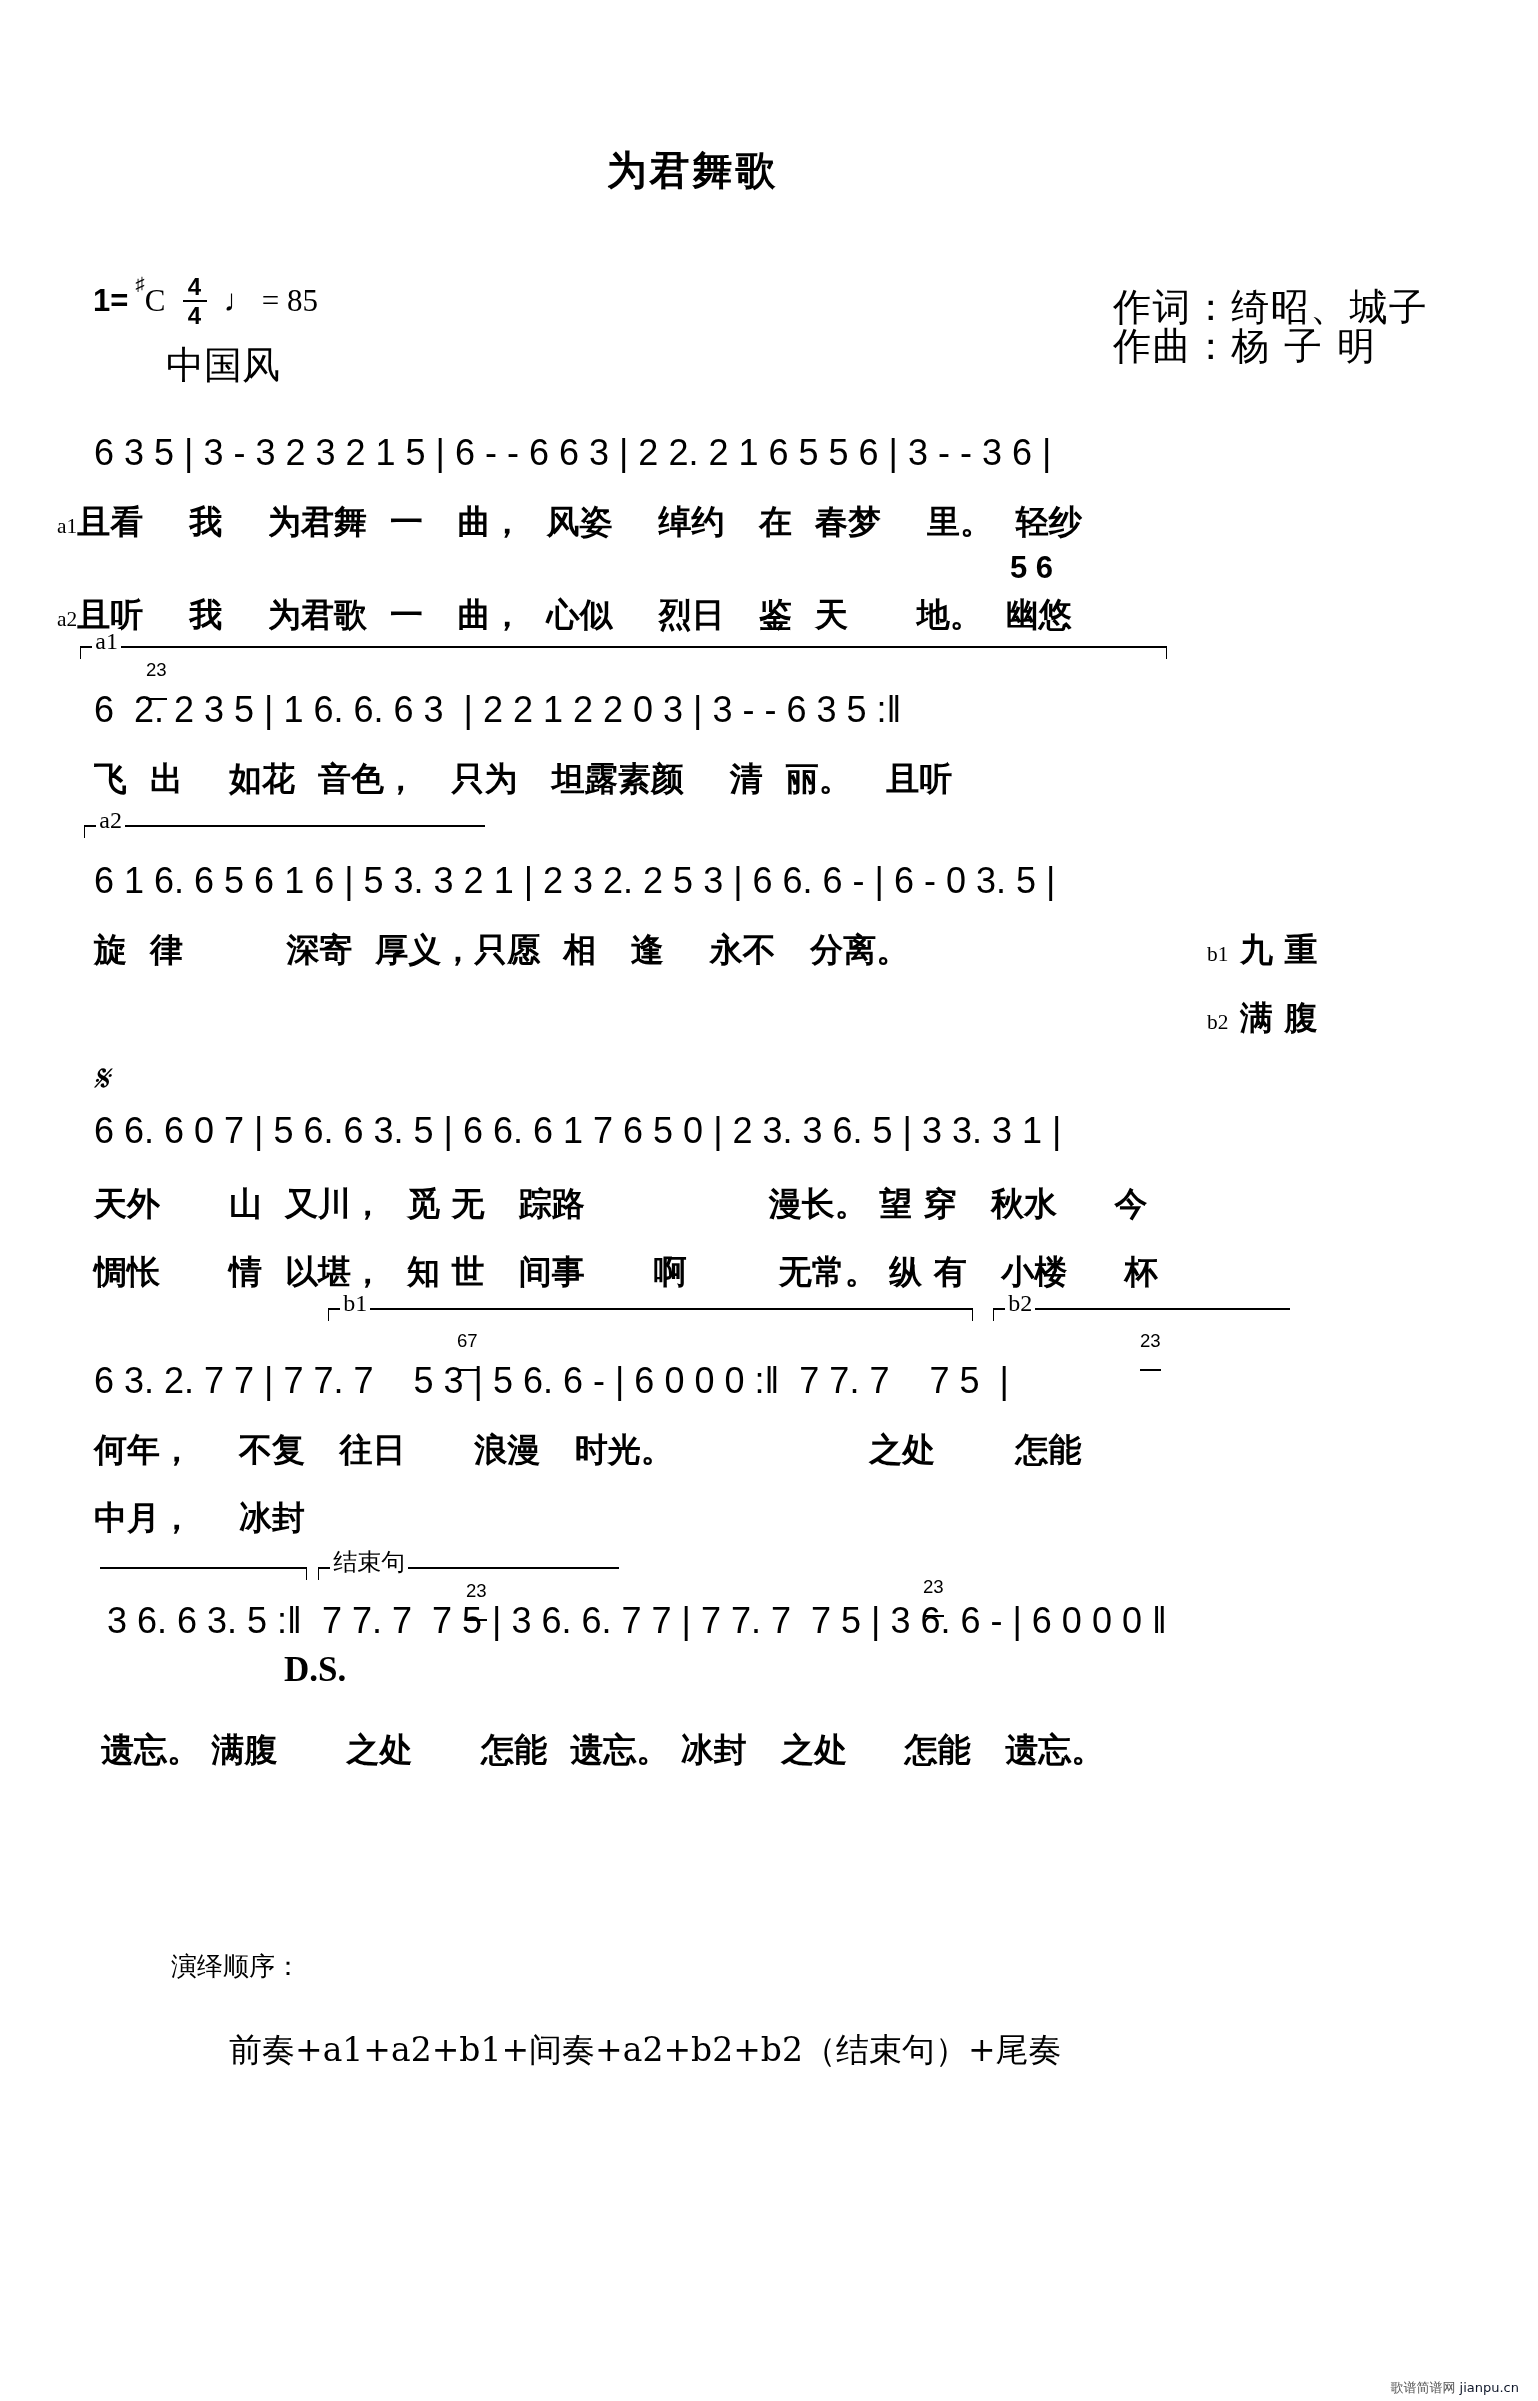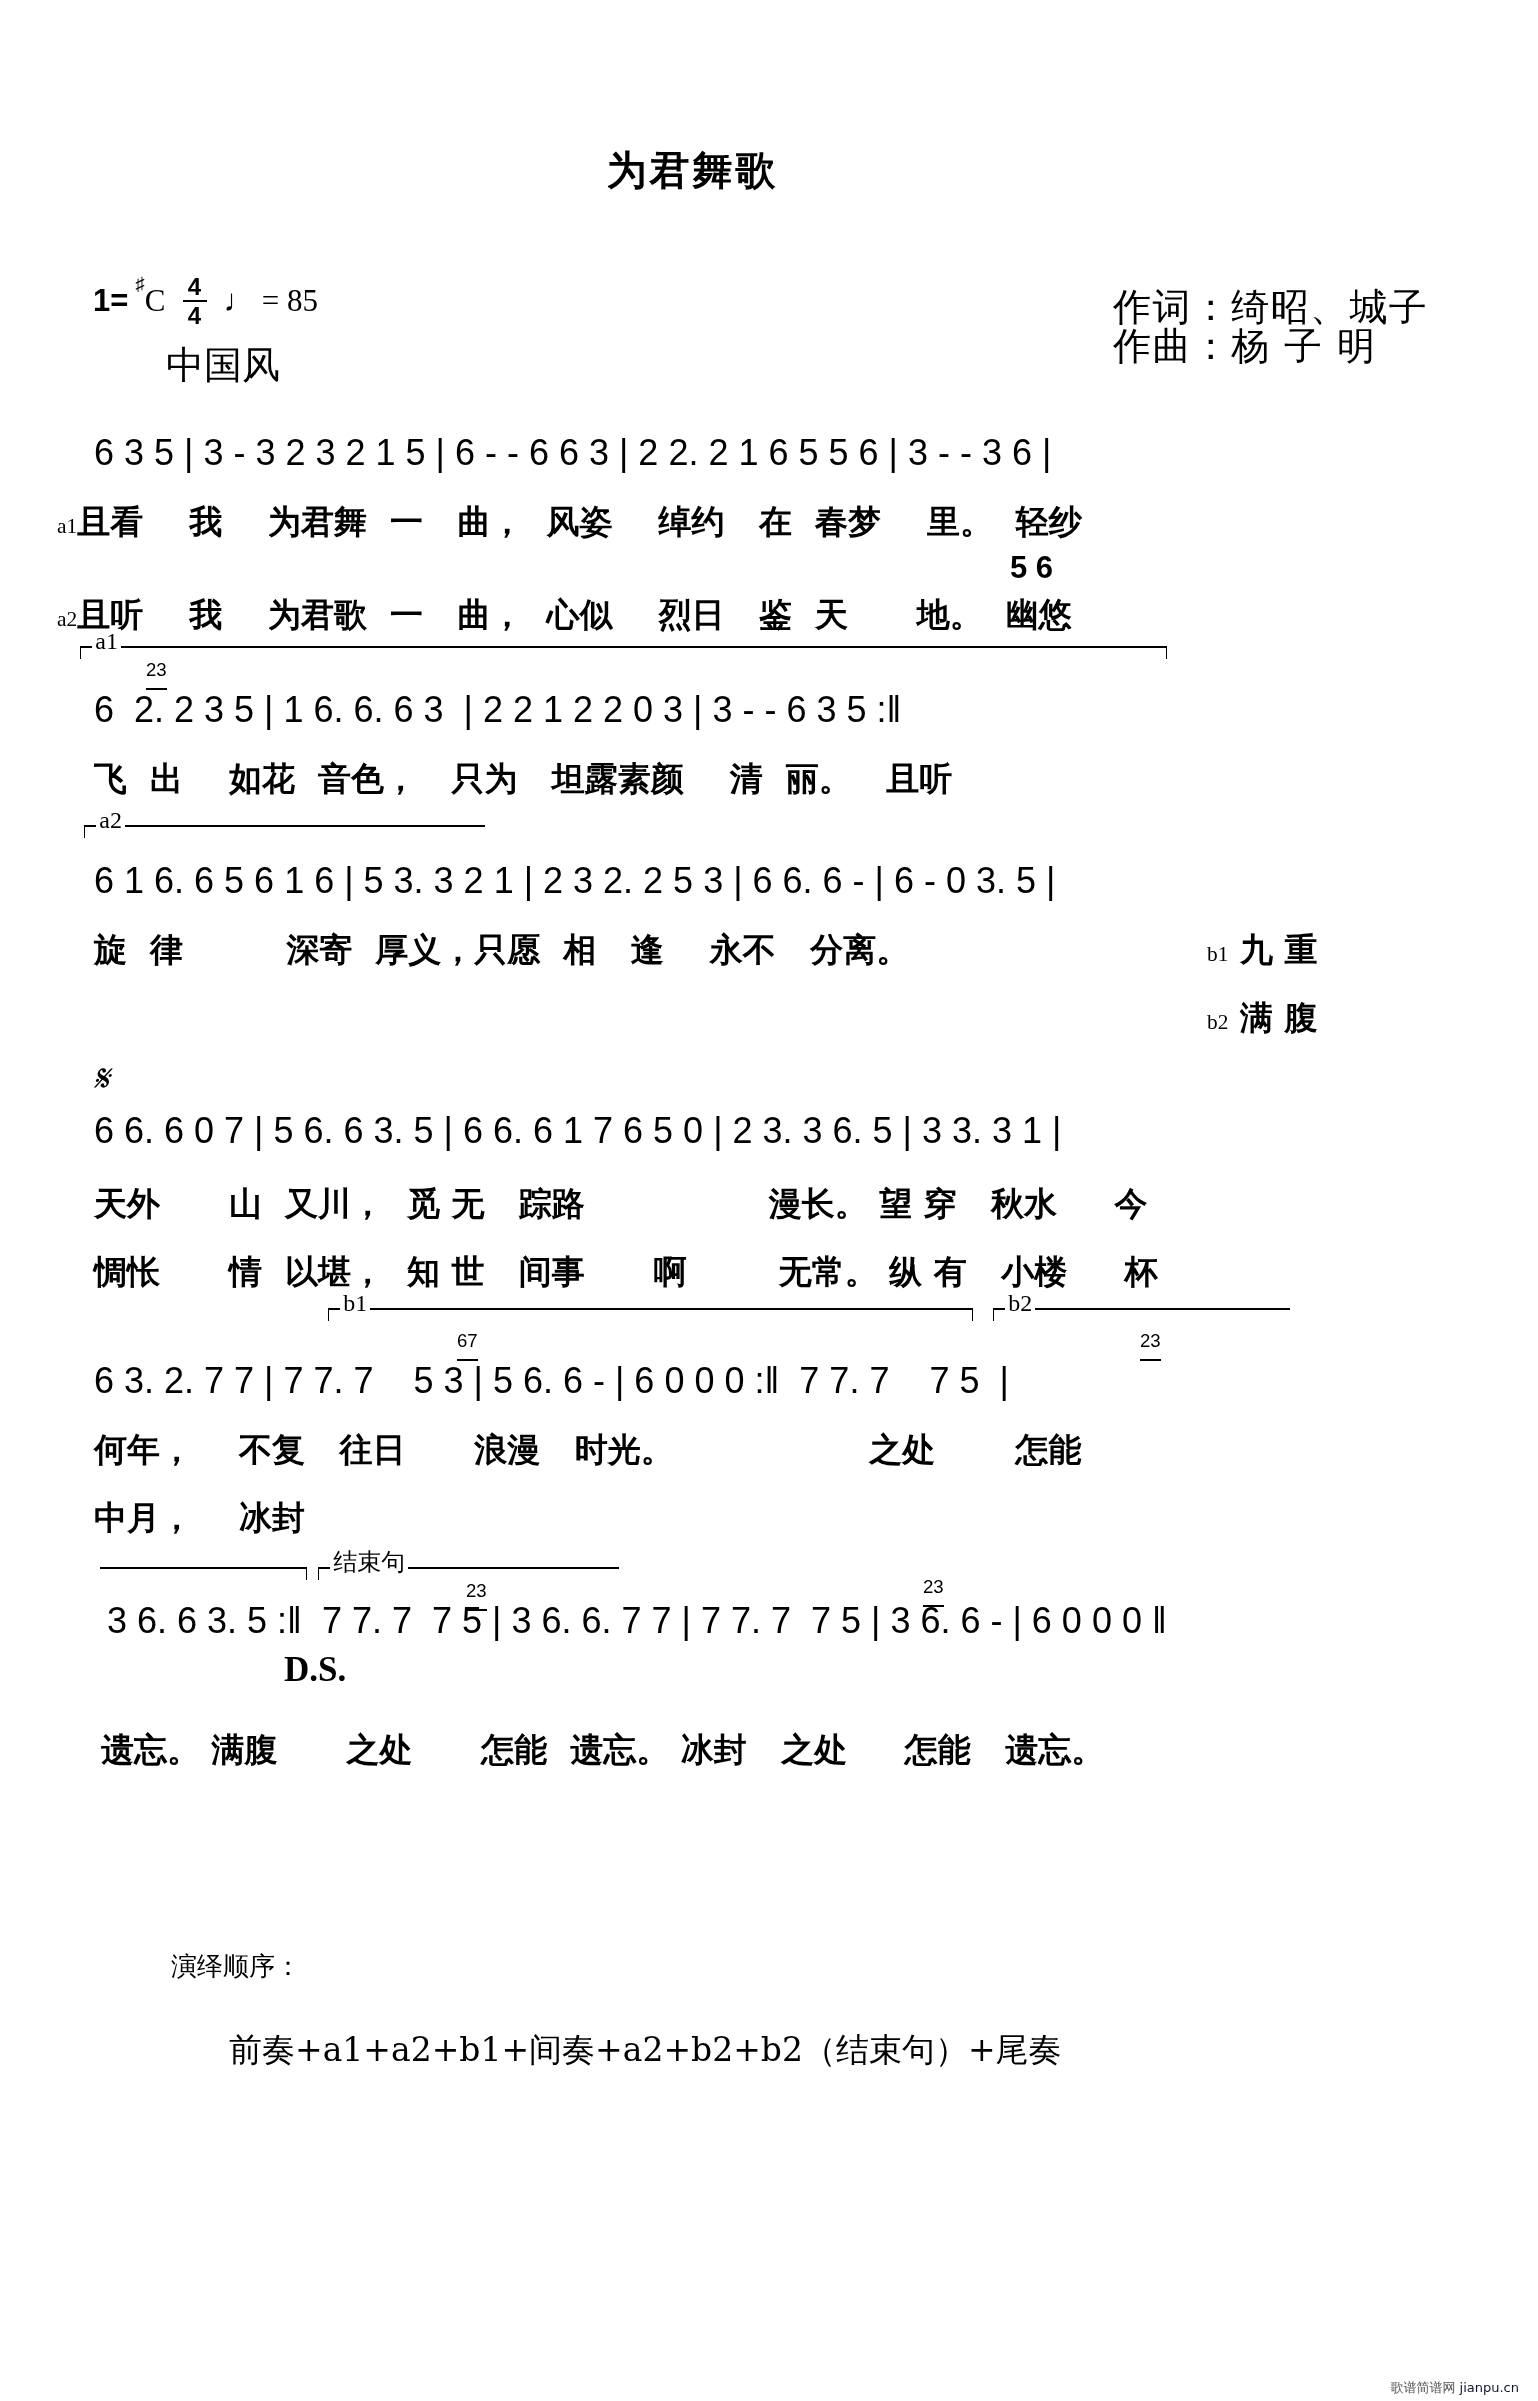--- a/index.html
+++ b/index.html
@@ -16,21 +16,21 @@
   .style-label { left:166px; top:340px; font-size:38px; font-family:"DejaVu Serif", serif; }
   .credit { left:1113px; font-size:38px; font-family:"DejaVu Serif", serif; letter-spacing:1.4px; }
   .notes { position:absolute; white-space:pre; font-family:"Liberation Sans", sans-serif; font-size:36px; }
   .lyric { position:absolute; white-space:pre; font-family:"DejaVu Sans", sans-serif; font-size:33px; font-weight:bold; }
   .tag { font-family:"Liberation Serif", serif; font-size:21.4px; font-weight:normal; }
   .bracket { position:absolute; border-top:2.1px solid #000; height:11.4px; }
   .bracket.lft { border-left:1.4px solid #000; }
   .bracket.rgt { border-right:1.4px solid #000; }
   .bracket .lbl { position:absolute; top:-18.6px; left:11.4px; background:#fff; padding:0 2.9px; font-family:"Liberation Serif", serif; font-size:24px; line-height:24px; }
   .segno { position:absolute; font-family:"DejaVu Serif", serif; font-size:37px; font-style:italic; }
-  .grace { position:absolute; font-family:"Liberation Sans", sans-serif; font-size:18.6px; line-height:18.6px; border-bottom:2.1px double #000; padding-bottom:8px;text-align:right; }
+  .grace { position:absolute; font-family:"Liberation Sans", sans-serif; font-size:18.6px; line-height:18.6px; border-bottom:2.1px double #000; padding-bottom:18px;text-align:right; }
   .ds { position:absolute; font-family:"Liberation Serif", serif; font-size:35px;font-weight:bold; }
   .order-label { left:159px; top:1949px; font-size:26px; font-family:"DejaVu Serif", serif;margin-left:12px; }
   .order-text { left:229px; top:2028px; font-size:33px; font-family:"DejaVu Serif", serif; }
   .watermark { right:20px; bottom:4.3px; font-size:13px; color:#555; font-family:"DejaVu Sans", sans-serif; }
   .watermark .url { color:#0f172a; }
 </style>
 </head>
 <body>
 
 <div class="abs title">为君舞歌</div>

